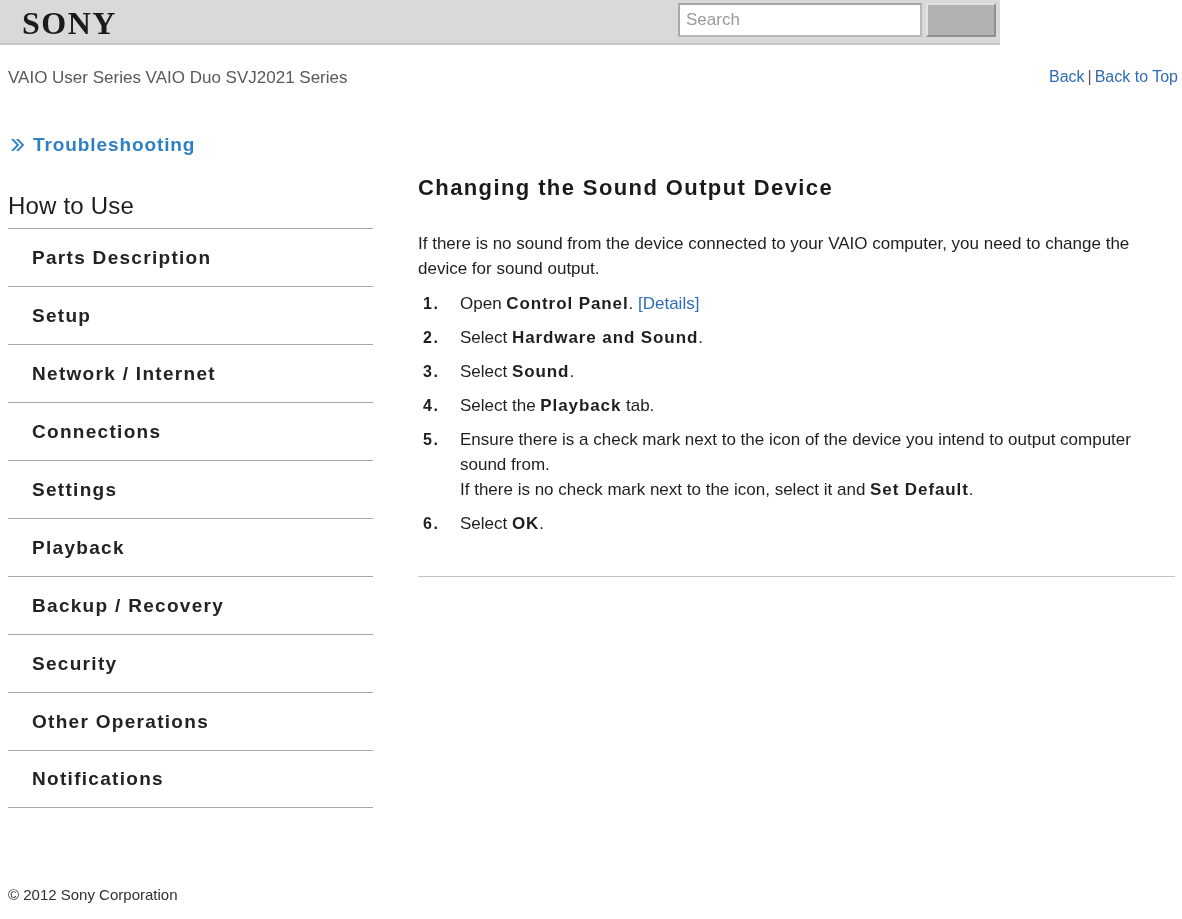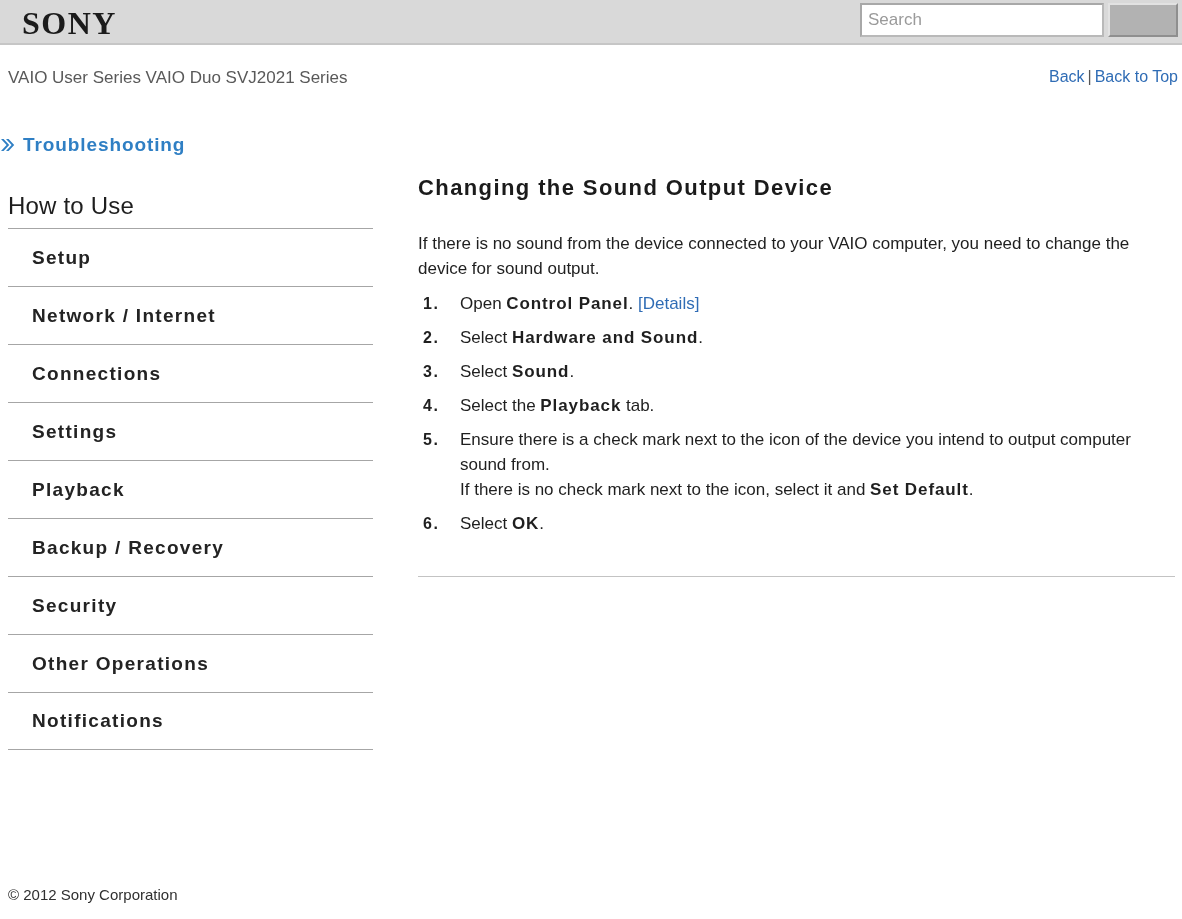--- a/index.html
+++ b/index.html
@@ -13,21 +13,21 @@
     position: relative;
     font-family: "Liberation Sans", sans-serif;
     color: #222222;
     overflow: hidden;
   }
 
   
   .header-bar {
     position: absolute;
     left: 0; top: 0;
-    width: 1182px;
+    width: 1000px;
     height: 45px;
     background: #d9d9d9;
     border-bottom: 2px solid #c6c6c6;
     box-sizing: border-box;
   }
   .sony-logo {
     position: absolute;
     left: 22px;
     top: 5px;
     font-family: "Liberation Serif", serif;
@@ -113,20 +113,21 @@
   
   .sidebar {
     position: absolute;
     left: 0;
     top: 130px;
     width: 390px;
   }
   .breadcrumb {
     display: flex;
     align-items: center;
+    padding-left: 10px;
     height: 30px;
   }
   .chevron-icon {
     display: inline-block;
     width: 16px;
     height: 16px;
     margin-right: 7px;
     flex: none;
     line-height: 0;
   }
@@ -263,20 +264,23 @@
         <path d="M1 2 L6.6 8 L1 14 L3.6 14 L9.2 8 L3.6 2 Z" fill="#2f7fc4"></path>
         <path d="M6 2 L11.6 8 L6 14 L8.6 14 L14.2 8 L8.6 2 Z" fill="#2f7fc4"></path>
       </svg>
     </span>
     <span class="breadcrumb-label">Troubleshooting</span>
   </div>
 
   <h2 class="section-title">How to Use</h2>
 
   <ul class="nav-list" id="nav-list">
+      <li>
+        <span class="nav-label">Parts Description</span>
+      </li>
       <li>
         <span class="nav-label">Setup</span>
       </li>
       <li>
         <span class="nav-label">Network / Internet</span>
       </li>
       <li>
         <span class="nav-label">Connections</span>
       </li>
       <li>

